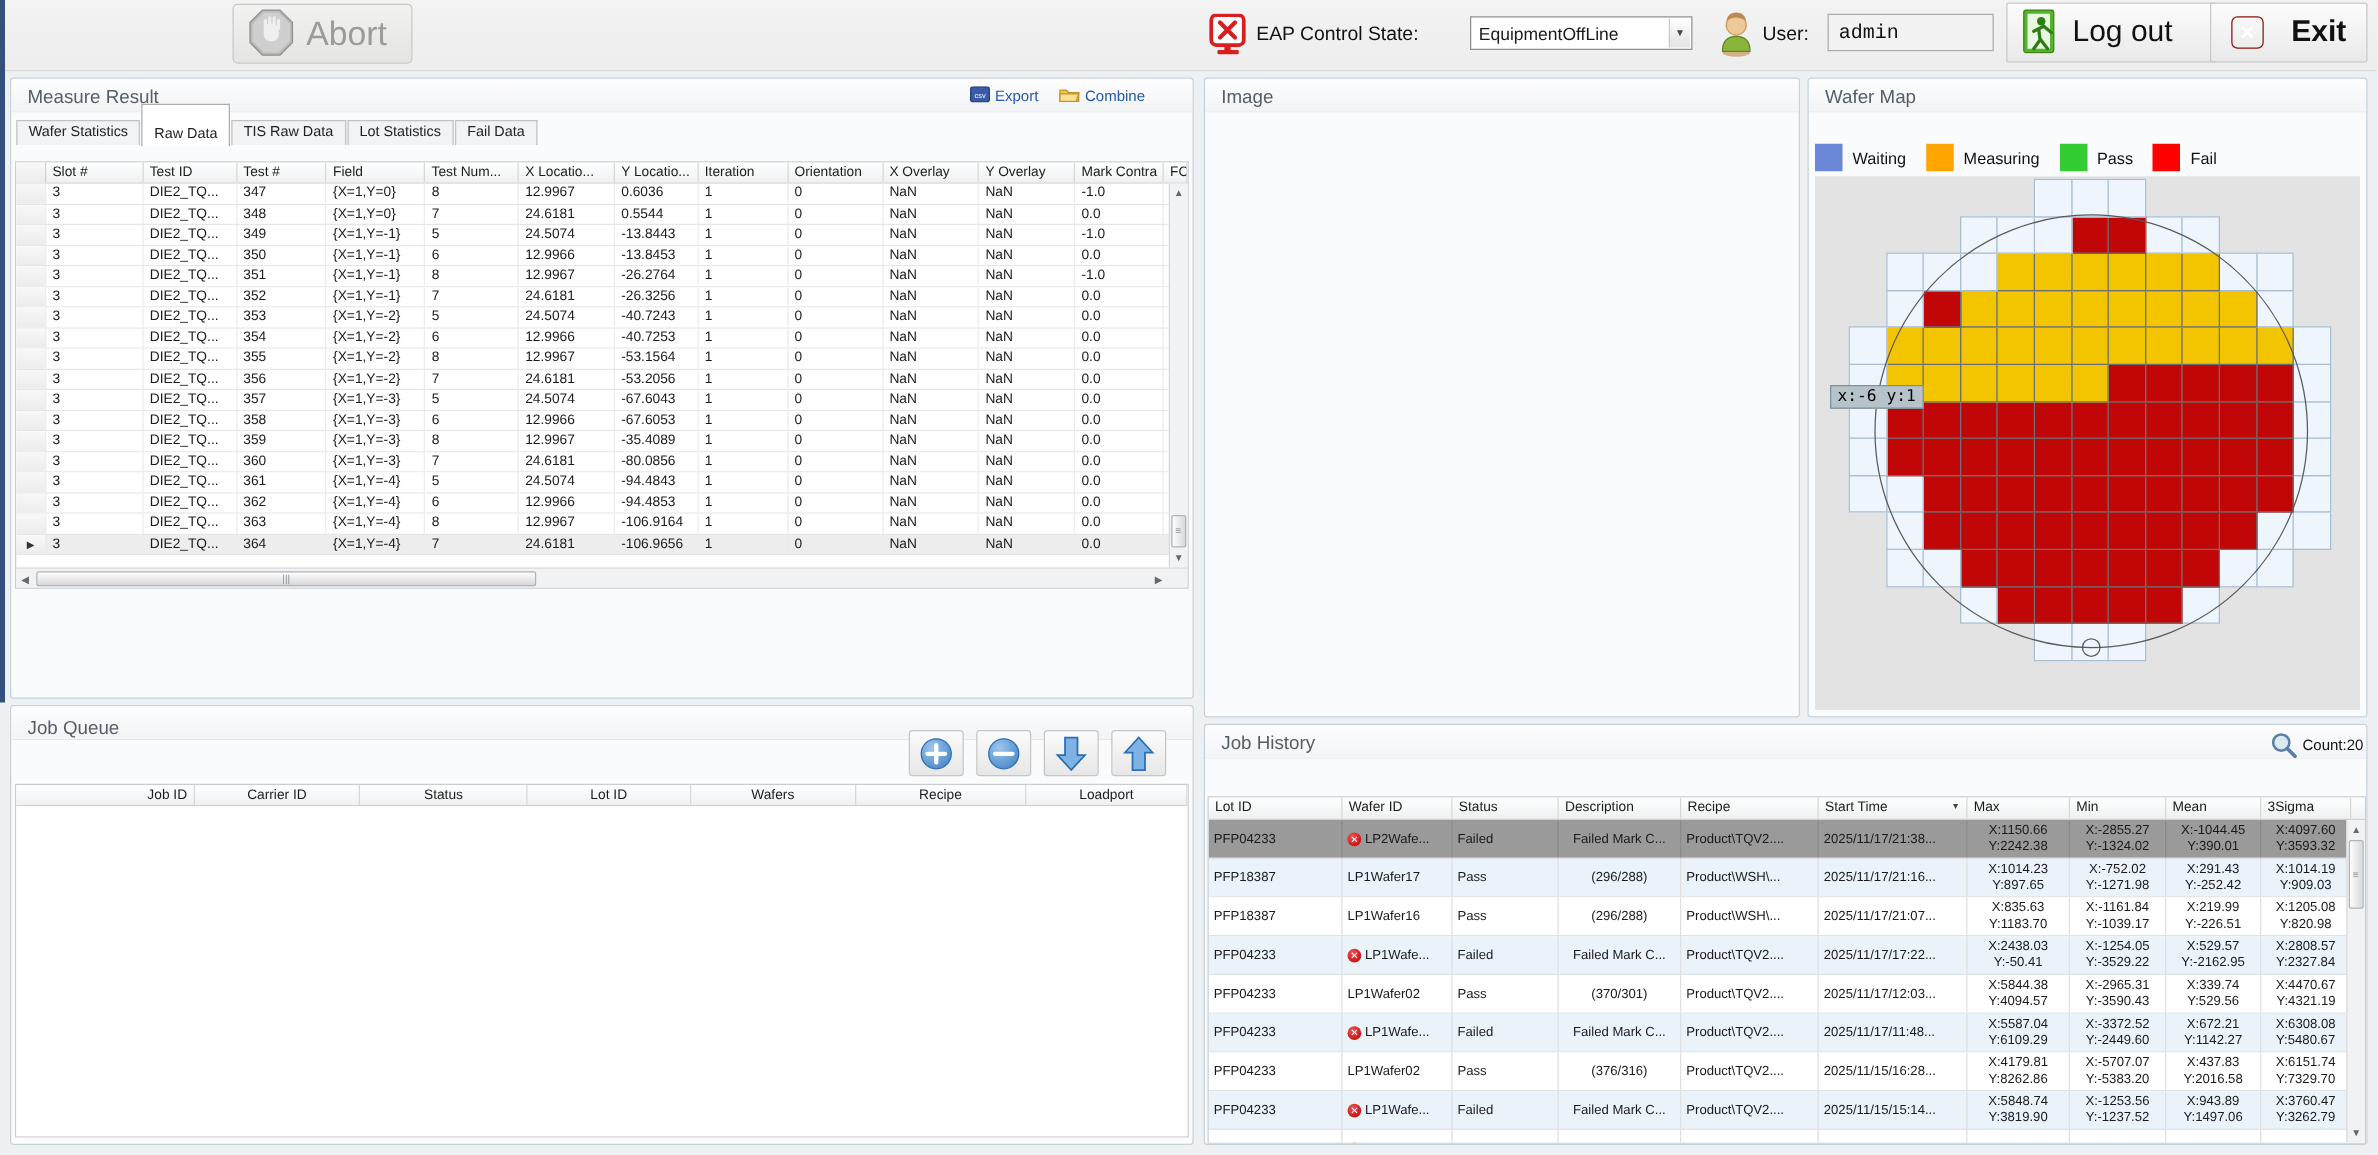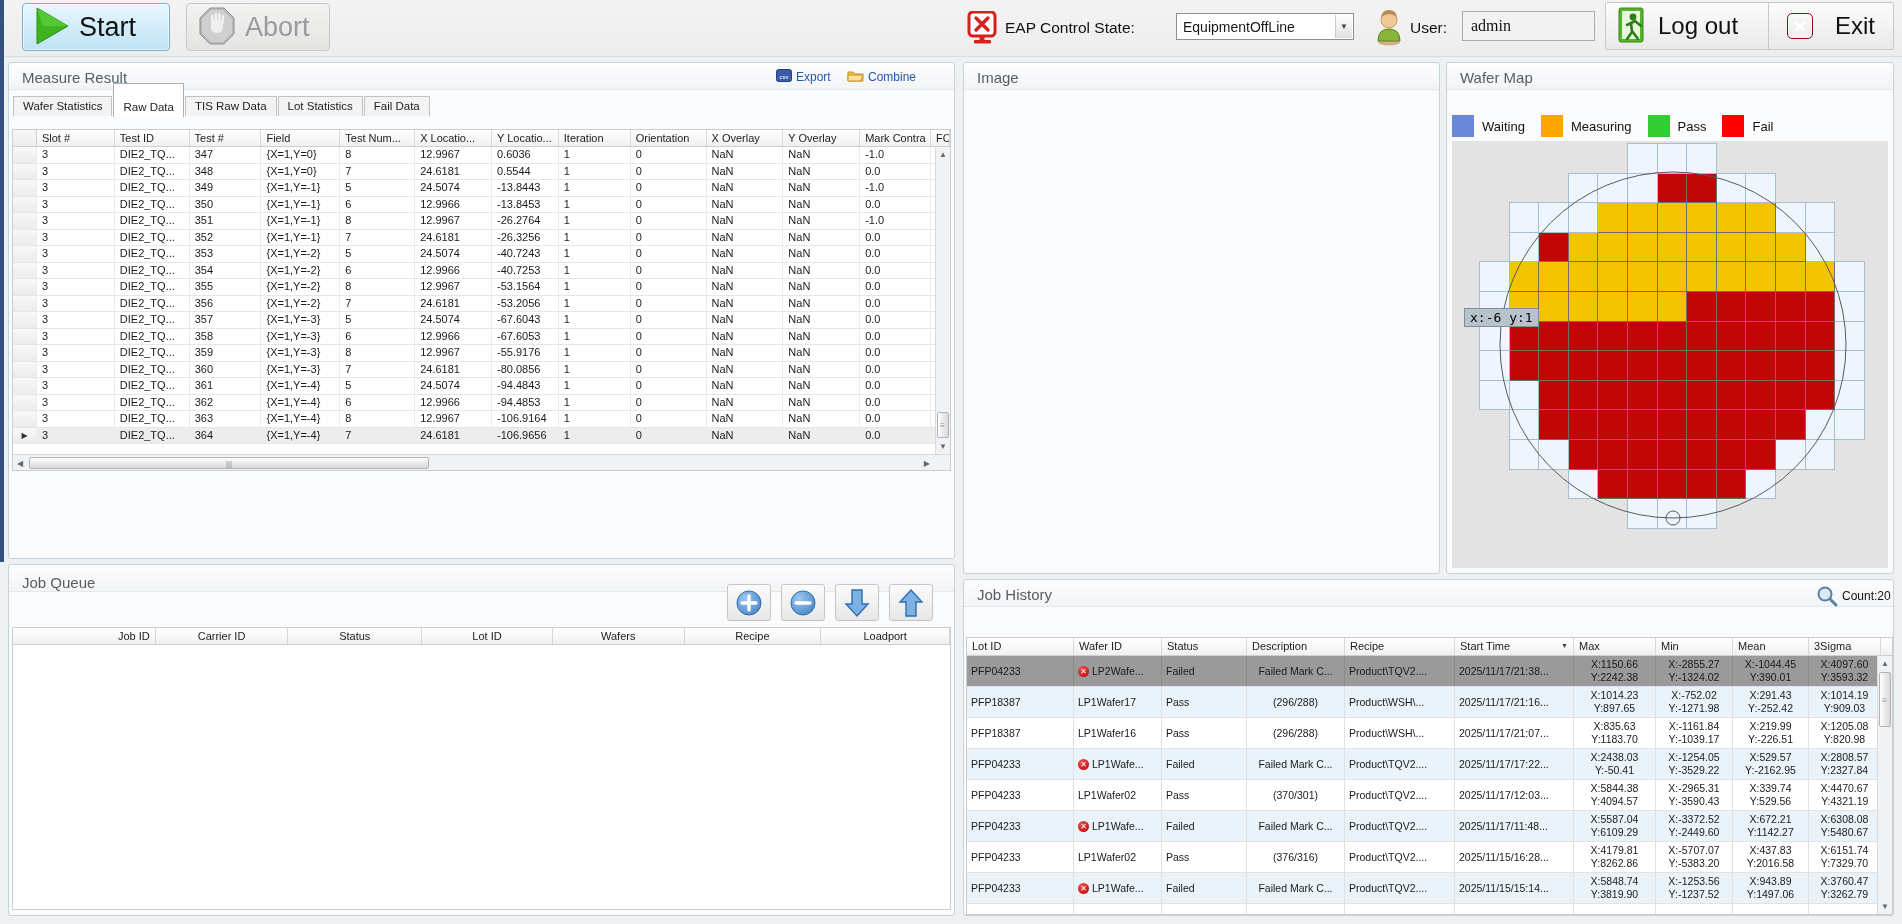--- a/index.html
+++ b/index.html
@@ -10,21 +10,21 @@
   .topbar { position:absolute; left:0; top:0; width:1902px; height:57px; background:linear-gradient(#f3f3f3,#ededed); border-bottom:1px solid #dcdcdc; }
   .edge-strip { position:absolute; left:0; top:0; width:4px; height:562px; background:#35507e; }
   .big-btn { position:absolute; display:flex; align-items:center; gap:10px; padding:0 12px; border-radius:4px; cursor:default; }
   .btn-start { left:22px; top:3px; width:148px; height:48px; background:linear-gradient(#e9f6fd,#bfe2f6); border:1px solid #74aeda; box-shadow:inset 0 0 0 1px #ffffffa0; }
   .btn-start .lbl { font-size:27px; color:#111; }
   .btn-abort { left:186px; top:3px; width:144px; height:48px; background:linear-gradient(#f2f2f0,#e4e4e2); border:1px solid #c7c7c5; }
   .btn-abort .lbl { font-size:27px; color:#9b9b9b; }
   .tb-label { position:absolute; font-size:15.5px; color:#111; top:19px; white-space:nowrap; }
   .combo { position:absolute; left:1176px; top:13px; width:178px; height:27px; background:#fff; border:1px solid #8f8f8f; font-size:14px; display:flex; align-items:center; padding-left:6px; }
   .combo .arrowbox { position:absolute; right:1px; top:1px; bottom:1px; width:17px; background:linear-gradient(#fdfdfd,#e3e3e3); border-left:1px solid #c9c9c9; display:flex; align-items:center; justify-content:center; font-size:8px; color:#444; }
-  .tb-input { position:absolute; left:1462px; top:11px; width:133px; height:30px; background:#f2f2f2; border:1px solid #ababab; font-size:16px; padding-left:8px; font-family:Liberation Serif, serif; color:#111; }
+  .tb-input { position:absolute; left:1462px; top:11px; width:133px; height:30px; background:#f2f2f2; border:1px solid #ababab; font-size:16px; padding-left:8px; font-family:Liberation Mono, monospace; color:#111; }
   .sys-btn { position:absolute; top:2px; height:48px; display:flex; align-items:center; gap:8px; padding:0 12px; background:linear-gradient(#fcfcfc,#e9e9e9); border:1px solid #c9c9c9; border-radius:2px; }
   .sys-btn .lbl { font-size:24px; color:#111; }
   .btn-logout { left:1605px; width:168px; }
   .btn-exit  { left:1768px; width:126px; justify-content:center; }
 
   
   .panel { position:absolute; background:#fafbfc; border:1px solid #c6d2dc; border-radius:3px; }
   .panel-title { position:absolute; left:13px; top:6px; font-size:15px; color:#555e66; }
   .panel-headline { position:absolute; left:0; top:0; right:0; height:27px; background:linear-gradient(#fdfdfe,#f2f4f6); border-bottom:1px solid #e4e8ec; border-radius:3px 3px 0 0; }
 
@@ -81,29 +81,20 @@
   .jh-tr.sel .jh-td { border-right-color:#8a8a8a; }
   .jh-td.stat { white-space:pre-line; text-align:center; justify-content:center; line-height:13px; }
   .jh-td.ctr { justify-content:center; }
   .werr { display:inline-block; width:11px; height:11px; border-radius:50%; background:radial-gradient(circle at 35% 30%, #f05050, #b80000); color:#fff; font-size:8px; line-height:11px; text-align:center; margin-right:3px; flex:none; }
   .sort-arrow { font-size:8px; color:#444; margin-left:auto; }
 </style>
 </head>
 <body>
 
 <div class="topbar">
-  <button class="big-btn btn-start">
-    <span>
-      <svg width="34" height="38" viewBox="0 0 34 38">
-          <polygon points="2,1 33,19 2,37" fill="#3db520" stroke="#2a8f12" stroke-width="1"></polygon>
-          <polygon points="2,1 33,19 8,19" fill="#5fd13c" opacity="0.7"></polygon>
-        </svg>
-    </span>
-    <span class="lbl">Start</span>
-  </button>
   <button class="big-btn btn-abort">
     <span>
       <svg width="36" height="38" viewBox="0 0 36 38">
           <polygon points="11,1 25,1 35,11 35,27 25,37 11,37 1,27 1,11" fill="#b9b9b9" stroke="#8f8f8f"></polygon>
           <polygon points="12,3 24,3 33,12 33,26 24,35 12,35 3,26 3,12" fill="#cfcfcf"></polygon>
           <rect x="12" y="12" width="12" height="14" rx="5" fill="#efefef"></rect>
           <rect x="12" y="8" width="2.6" height="9" rx="1.3" fill="#efefef"></rect>
           <rect x="15.5" y="6" width="2.6" height="9" rx="1.3" fill="#efefef"></rect>
           <rect x="19" y="6" width="2.6" height="9" rx="1.3" fill="#efefef"></rect>
           <rect x="22.5" y="8" width="2.6" height="9" rx="1.3" fill="#efefef"></rect>
@@ -142,21 +133,21 @@
           <rect x="1" y="1" width="24" height="34" rx="2" fill="#55b52a" stroke="#3a8418"></rect>
           <rect x="4" y="4" width="18" height="28" fill="#e9f7e2"></rect>
           <circle cx="15" cy="10" r="3.4" fill="#2e7d14"></circle>
           <path d="M9 18 l8 -4 l6 5 M13 16 l1 9 l-5 7 M14 24 l6 8" stroke="#2e7d14" stroke-width="2.6" fill="none" stroke-linecap="round"></path>
         </svg>
     </span>
     <span class="lbl">Log out</span>
   </button>
   <button class="sys-btn btn-exit">
     <span style="display:inline-block;width:26px;height:26px;border-radius:5px;background:radial-gradient(circle at 35% 30%,#e8queue 0,#0 0) ,linear-gradient(#e05a5a,#b31515);border:1px solid #8f1010;color:#fff;font-size:15px;font-weight:bold;text-align:center;line-height:25px;">✕</span>
-    <span class="lbl" style="margin-left:14px;">Exit</span>
+    <span class="lbl" style="margin-left:14px;font-weight:bold;">Exit</span>
   </button>
 </div>
 <div class="edge-strip"></div>
 
 <div class="panel" style="left:8px;top:62px;width:947px;height:497px;">
   <div class="panel-headline"></div>
   <div class="panel-title">Measure Result</div>
   <div class="link" style="left:767px;">
     <span><svg width="16" height="13" viewBox="0 0 16 13">
           <rect x="0.5" y="0.5" width="15" height="12" rx="2" fill="#3a5ba8" stroke="#24407e"></rect>
@@ -389,21 +380,21 @@
           <div class="td" style="width: 19px;"></div>
         </div>
         <div class="mtr">
           <div class="td gut" style="width: 24px;"></div>
           <div class="td" style="width: 78px;">3</div>
           <div class="td" style="width: 75px;">DIE2_TQ...</div>
           <div class="td" style="width: 72px;">359</div>
           <div class="td" style="width: 79px;">{X=1,Y=-3}</div>
           <div class="td" style="width: 75px;">8</div>
           <div class="td" style="width: 77px;">12.9967</div>
-          <div class="td" style="width: 67px;">-55.9176</div>
+          <div class="td" style="width: 67px;">-35.4089</div>
           <div class="td" style="width: 72px;">1</div>
           <div class="td" style="width: 76px;">0</div>
           <div class="td" style="width: 77px;">NaN</div>
           <div class="td" style="width: 77px;">NaN</div>
           <div class="td" style="width: 71px;">0.0</div>
           <div class="td" style="width: 19px;"></div>
         </div>
         <div class="mtr">
           <div class="td gut" style="width: 24px;"></div>
           <div class="td" style="width: 78px;">3</div>

